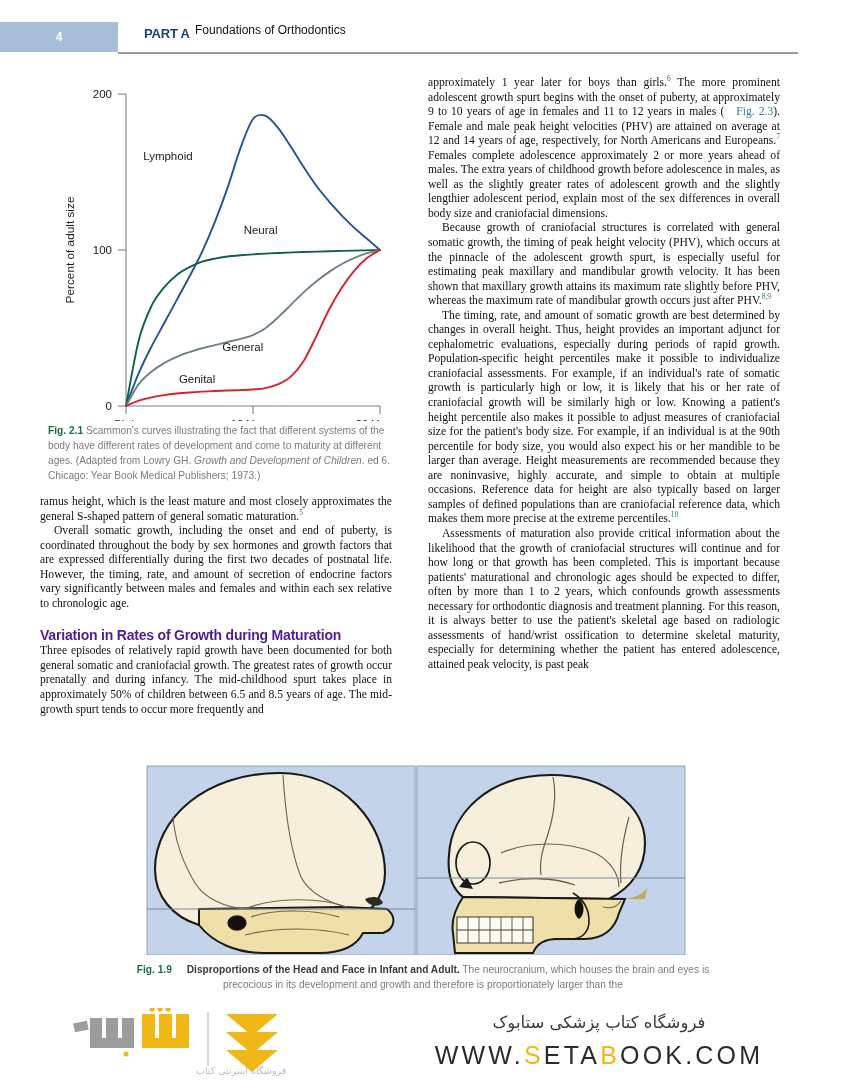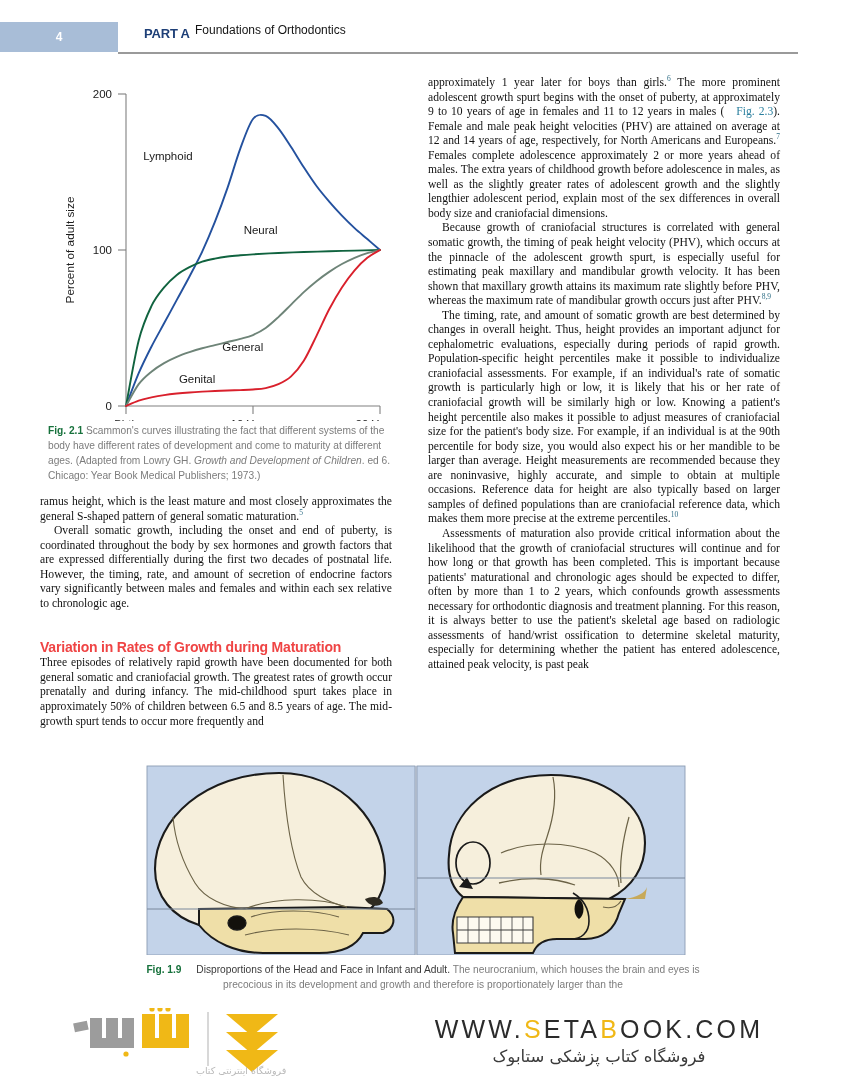--- a/index.html
+++ b/index.html
@@ -83,25 +83,25 @@
   p.body.noindent { text-indent: 0; }
   sup.ref {
     font-size: 7.5px;
     color: #2f6e86;
     vertical-align: super;
     line-height: 0;
   }
   span.xref { color: #2a7f9e; padding-left: 12px; }
 
   h2.subhead {
-    margin: 28px 0 1px 0;
+    margin: 16px 0 1px 0;
     font-family: "Liberation Sans", sans-serif;
     font-size: 14px;
     font-weight: bold;
-    color: #ef4444;
+    color: #4c1d95;
     letter-spacing: -0.2px;
   }
 
   
   #fig21 {
     position: absolute;
     left: 48px; top: 76px;
     width: 352px;
   }
   #fig21-graphic {
@@ -117,21 +117,21 @@
     line-height: 15px;
     color: #7c7c7c;
     text-align: left;
   }
   .fig-caption .fignum {
     color: #17713c;
     font-weight: bold;
   }
   .fig-caption .boldlead {
     color: #3a3a3a;
-    font-weight: normal;
+    font-weight: bold;
     margin-left: 12px;
   }
   .fig-caption i { font-style: italic; }
 
   
   #fig22 {
     position: absolute;
     left: 133px; top: 757px;
     width: 580px;
   }
@@ -376,16 +376,16 @@
       <g fill="#f0b816">
         <path d="M170 6 L 222 6 L 196 28 Z"></path>
         <path d="M170 24 L 222 24 L 196 46 Z"></path>
         <path d="M170 42 L 222 42 L 196 64 Z"></path>
       </g>
       <text x="140" y="66" text-anchor="end" font-family="DejaVu Sans, sans-serif" font-size="9.5" fill="#b9b9b9" direction="rtl">فروشگاه اینترنتی کتاب</text>
     </svg>
   </div>
 
   <div id="footer-right">
+    <div id="footer-fa">فروشگاه کتاب پزشکی ستابوک</div>
     <div id="footer-url"><span>WWW.</span><span class="hl">S</span><span>ETA</span><span class="hl">B</span><span>OOK.COM</span></div>
-    <div id="footer-fa">فروشگاه کتاب پزشکی ستابوک</div>
   </div>
 </div>
 
 </body></html>

